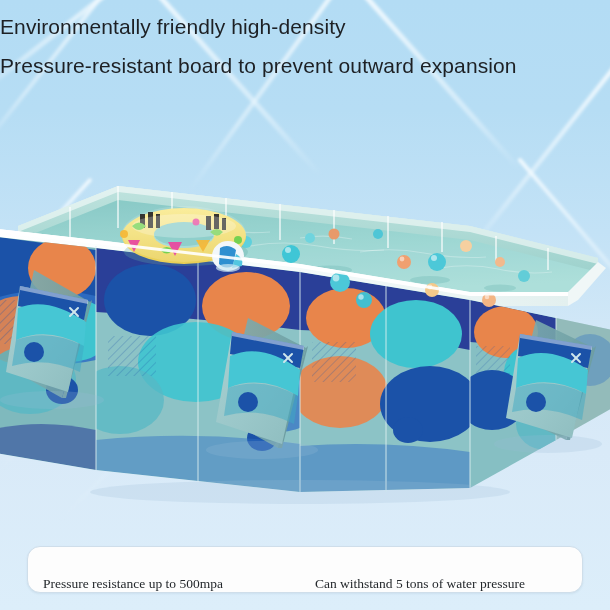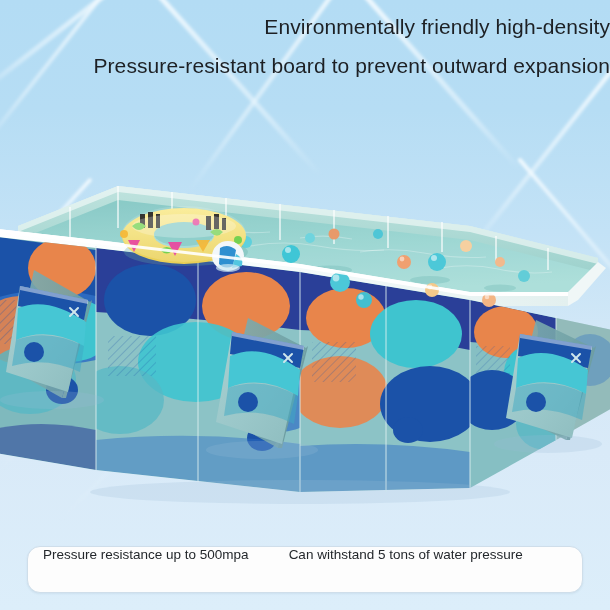--- a/index.html
+++ b/index.html
@@ -21,21 +21,21 @@
         #dceefa 100%);
     overflow: hidden;
   }
 
   
   #bg-streaks { position: absolute; inset: 0; pointer-events: none; }
 
   
   .headline-block {
     position: absolute; top: 12px; left: 0; width: 610px;
-    text-align: right; z-index: 40;
+    text-align: left; z-index: 40;
   }
   .headline-line-1 {
     font-size: 21px; color: #1d2024; letter-spacing: .1px;
     line-height: 30px; white-space: nowrap;
   }
   .headline-line-2 {
     font-size: 21px; color: #1d2024; letter-spacing: .1px;
     line-height: 30px; margin-top: 9px; white-space: nowrap;
   }
 
@@ -43,29 +43,30 @@
   #pool-scene { position: absolute; inset: 0; z-index: 20; }
 
   
   .caption-card {
     position: absolute;
     left: 27px; top: 546px;
     width: 556px; height: 47px;
     background: #fdfdfd;
     border: 1px solid #cfdeea;
     border-radius: 13px;
-    display: flex; align-items: flex-start;
+    display: flex; align-items: flex-end;
     box-shadow: 0 1px 2px rgba(90,130,160,.12);
     z-index: 50;
+    font-family: Liberation Serif, serif;
   }
   .caption-text {
     font-size: 13.5px; color: #24282c; white-space: nowrap;
   }
   .caption-left  { margin-left: 15px; }
-  .caption-right { margin-left: 40px; }
+  .caption-right { margin-left: 92px; }
 </style>
 </head>
 <body>
 
 <div id="stage">
 
   <svg id="bg-streaks" width="610" height="610" viewBox="0 0 610 610">
     <defs>
       <linearGradient id="stkG" x1="0" y1="0" x2="0" y2="1">
         <stop offset="0%" stop-color="#f4fbff" stop-opacity=".95"></stop>

